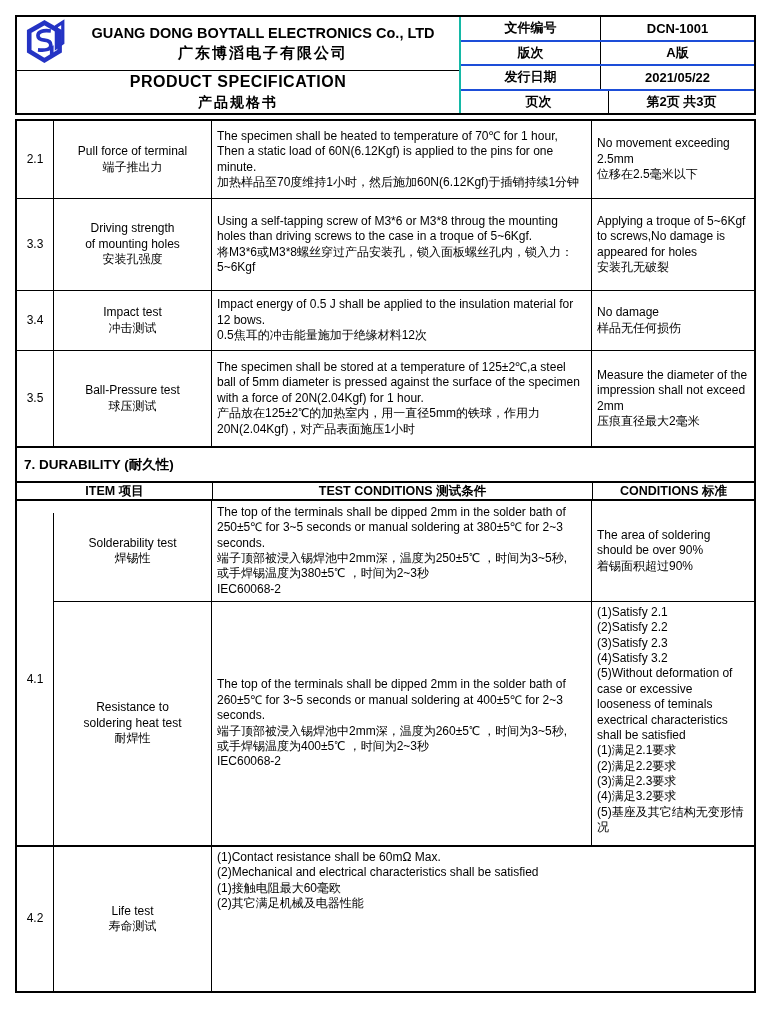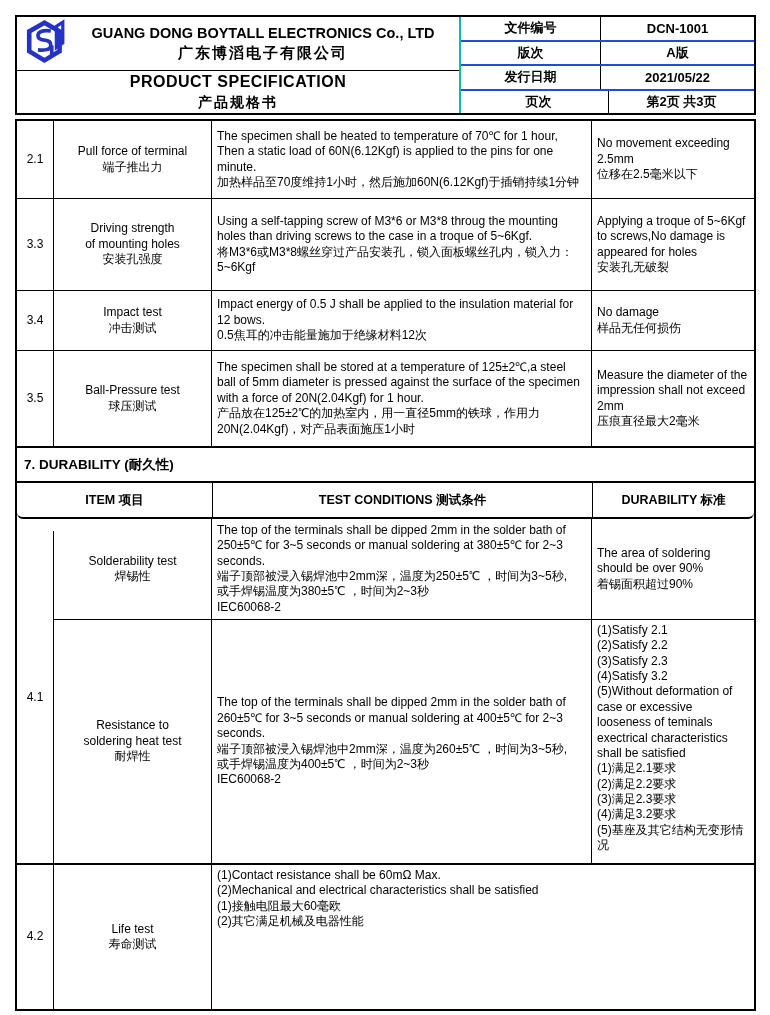--- a/index.html
+++ b/index.html
@@ -32,21 +32,21 @@
   .c { box-sizing:border-box; border-right:1px solid #000; padding:2px 5px; font-size:12px; line-height:1.28; white-space:pre-line; display:flex; }
   .c.endc { border-right:none; }
   .c-num  { width:37px;  align-items:center; justify-content:center; white-space:normal; }
   .c-item { width:158px; align-items:center; justify-content:center; text-align:center; }
   .c-cond { width:380px; align-items:center; }
   .c-std  { width:158px; flex:1; align-items:center; }
   .top { align-items:flex-start; padding-top:3px; }
   
   .sect { border-left:2px solid #000; border-right:2px solid #000; height:33px; display:flex; align-items:center; padding:0 7px; font-weight:bold; font-size:13.5px; box-sizing:border-box; }
   
-  .throw { display:flex; border-bottom:2px solid #000; height:36px; box-sizing:border-box;border-radius:6px; }
+  .throw { display:flex; border-bottom:2px solid #000; height:18px; box-sizing:border-box; }
   .th { font-weight:bold; font-size:12.5px; display:flex; align-items:center; justify-content:center; border-right:1px solid #000; box-sizing:border-box; }
   .th-item { width:196px; }
   .th-cond { width:380px; }
   .th-std  { flex:1; border-right:none; }
   
   .grp { display:flex; border-bottom:2px solid #000; box-sizing:border-box; }
   .grp-num { width:37px; border-right:1px solid #000; display:flex; align-items:center; justify-content:center; font-size:12px; box-sizing:border-box;margin-top:12px; }
   .grp-body { flex:1; display:flex; flex-direction:column; }
   .grp-row { display:flex; border-bottom:1px solid #000; box-sizing:border-box; }
   .grp-row.last { border-bottom:none; }
@@ -146,21 +146,21 @@
     </div>
   </div>
 
   <div class="sect">7. DURABILITY (耐久性)</div>
 
   <div class="tbl">
 
     <div class="throw">
       <div class="th th-item">ITEM 项目</div>
       <div class="th th-cond">TEST CONDITIONS 测试条件</div>
-      <div class="th th-std">DURABILITY 标准</div>
+      <div class="th th-std">CONDITIONS 标准</div>
     </div>
 
     <div class="grp">
       <div class="grp-num">4.1</div>
       <div class="grp-body">
 
         <div class="grp-row" style="height:101px;">
           <div class="c c-item">Solderability test
 焊锡性</div>
           <div class="c c-cond">The top of the terminals shall be dipped 2mm in the solder bath of 250±5℃ for 3~5 seconds or manual soldering at 380±5℃ for 2~3 seconds.

